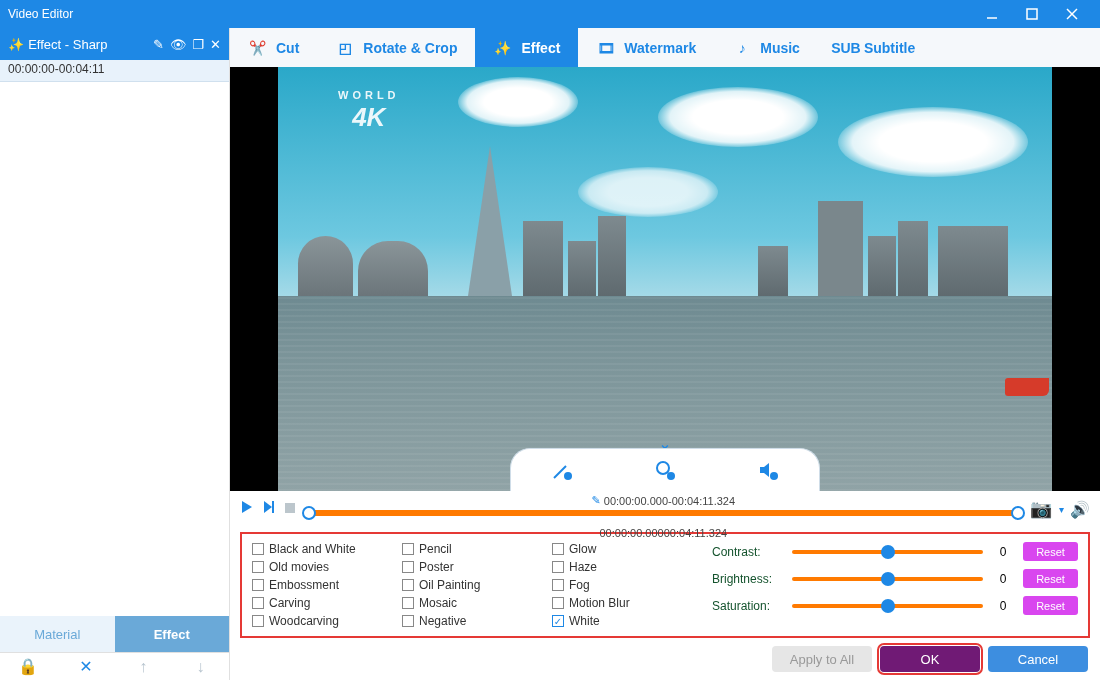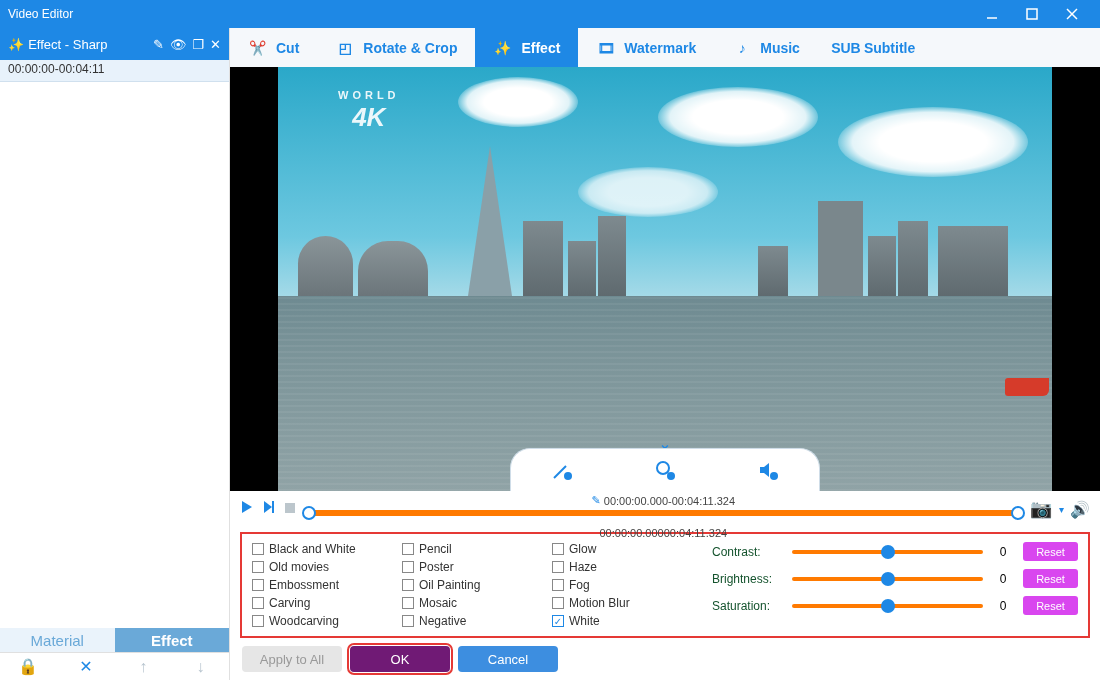--- a/index.html
+++ b/index.html
@@ -12,21 +12,21 @@
 
 .content { display: flex; height: calc(680px - 28px); }
 
 
 .side { width: 230px; background: #fff; border-right: 1px solid #e0e0e0; display: flex; flex-direction: column; }
 .side-hdr { height: 32px; background: #1e88e5; color: #fff; display: flex; align-items: center; padding: 0 8px; font-size: 13px; }
 .side-hdr .mini { display: flex; gap: 6px; margin-left: auto; }
 .side-hdr .mini span { cursor: pointer; }
 .side-item { height: 22px; padding: 2px 8px; font-size: 12px; color: #333; background: #e8f2fb; border-bottom: 1px solid #d0e0ee; }
 .side-grow { flex: 1; }
-.side-tabs { display: flex; height: 24px; font-size: 15px; }
+.side-tabs { display: flex; height: 36px; font-size: 13px; }
 .side-tab { flex: 1; display: flex; align-items: center; justify-content: center; background: #eaf3fb; color: #6aa9d8; cursor: pointer; }
 .side-tab.active { background: #6aa9d8; color: #fff; font-weight: 600; }
 .side-tools { height: 28px; display: flex; align-items: center; justify-content: space-around; border-top: 1px solid #e0e0e0; }
 .side-tools .tool-ic { width: 18px; height: 18px; display:flex; align-items:center; justify-content:center; cursor: pointer; }
 
 
 .main { flex: 1; display: flex; flex-direction: column; background: #fff; }
 
 .tabbar { height: 40px; background: #f5f8fb; display: flex; }
 .tab { padding: 0 18px; display: flex; align-items: center; gap: 8px; font-size: 14px; font-weight: 700; color: #1e88e5; cursor: pointer; }
@@ -71,21 +71,21 @@
 .fx-box.on::after { content:"✓"; font-size:10px; color:#1e88e5; }
 
 .adjust { flex: 1; display: flex; flex-direction: column; gap: 8px; padding-top: 2px; }
 .adj-row { display: flex; align-items: center; gap: 10px; font-size: 12px; }
 .adj-row .lab { width: 70px; color: #14532d; }
 .adj-row .slider { flex: 1; height: 4px; background: #ff7a00; position: relative; border-radius: 2px; }
 .adj-row .slider .knob { position:absolute; top:-5px; left:50%; width:14px; height:14px; border-radius:50%; background:#1e88e5; transform:translateX(-50%); }
 .adj-row .val { width: 20px; text-align: center; }
 .reset-btn { width: 55px; height: 19px; background: #d946ef; color:#fff; border-radius:3px; font-size:11px; display:flex; align-items:center; justify-content:center; cursor:pointer; }
 
-.btn-row { display:flex; gap:8px; padding: 8px 12px; }
+.btn-row { display:flex; justify-content:flex-end; gap:8px; padding: 8px 12px; }
 .btn { width: 100px; height: 26px; border-radius: 4px; display:flex; align-items:center; justify-content:center; font-size:13px; cursor:pointer; }
 .btn.apply { background:#e6e6e6; color:#999; }
 .btn.ok { background:#701a75; color:#fff; outline: 2px solid #e53935; outline-offset: 1px; }
 .btn.cancel { background:#3d8ee0; color:#fff; }
 </style>
 </head>
 <body>
 
 <div class="titlebar">
   <span>Video Editor</span>

